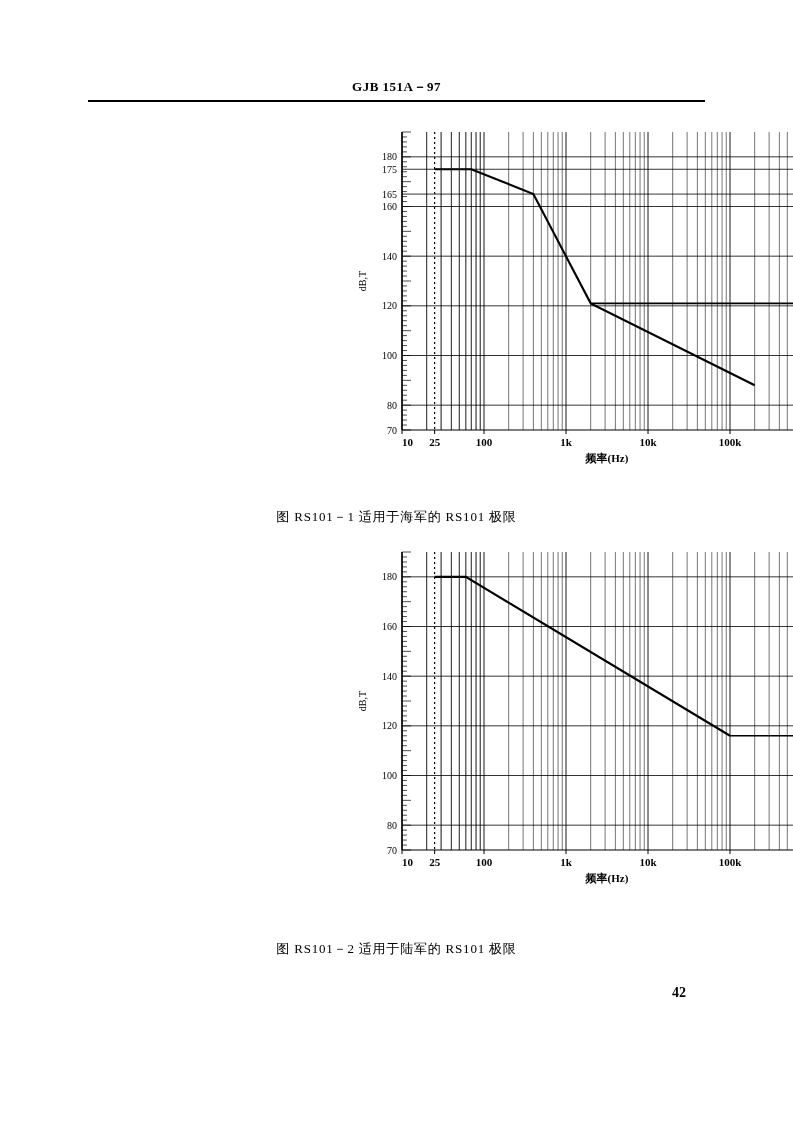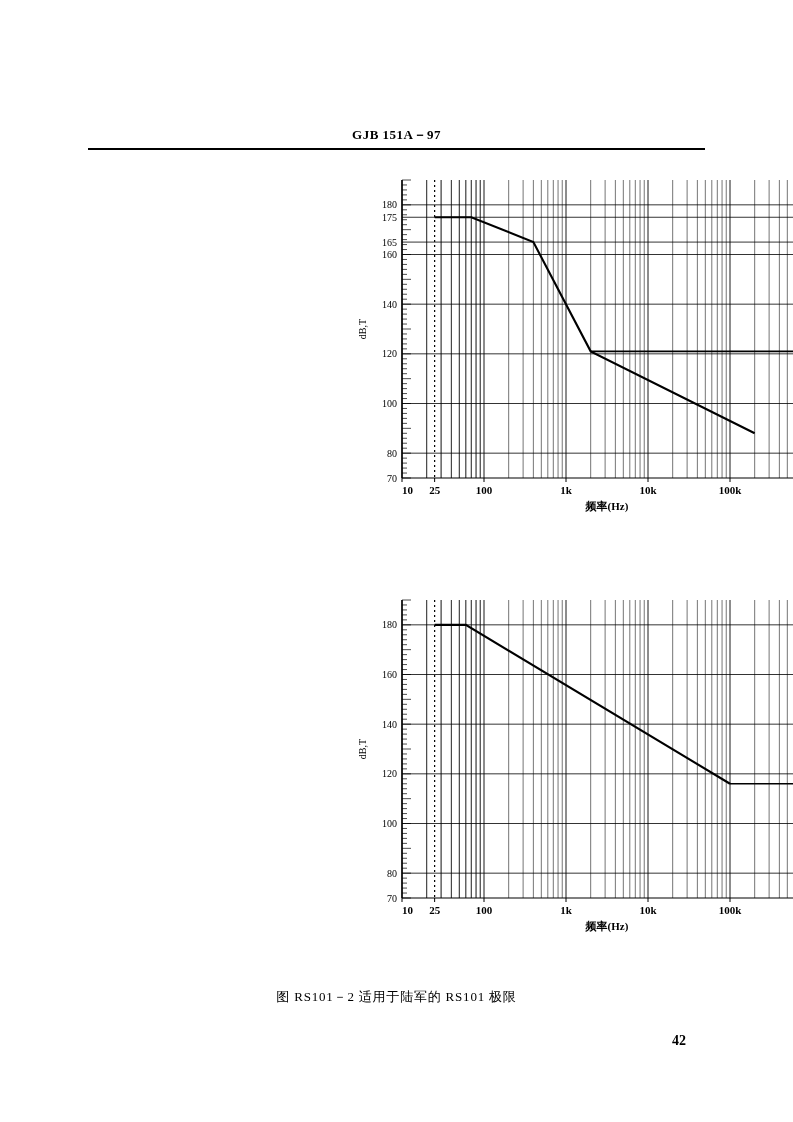--- a/index.html
+++ b/index.html
@@ -11,21 +11,20 @@
     width: 793px;
     height: 1122px;
     position: relative;
     font-family: "Liberation Serif", serif;
     color: #000;
     overflow: hidden;
   }
   .page {
     position: absolute;
     inset: 0;
-    margin-top: 48px;
   }
   
   .doc-header {
     position: absolute;
     top: 78px;
     left: 88px;
     width: 617px;
     text-align: center;
     font-size: 13px;
     font-weight: bold;
@@ -311,20 +310,21 @@
               <line x1="236.68445964444646" y1="183.35000000000002" x2="458" y2="183.35000000000002" stroke="#000" stroke-width="1.6"></line>
               <path d="M80.63 49.25 L117.30 49.25 L179.37 74.08 L236.68 183.35 L400.68 265.30 " fill="none" stroke="#000" stroke-width="2.1"></path>
               <text x="462" y="187.35000000000002" text-anchor="start" class="end-label">121</text>
               <text x="462" y="269.3" text-anchor="start" class="end-label">88</text>
               <text x="253" y="342" text-anchor="middle" class="axis-num">频率(Hz)</text>
               <text x="12" y="161" text-anchor="middle" class="tick-text" transform="rotate(-90 12 161)">dB,T</text>
             </g>
           </svg>
       </div>
     </div>
+    <div class="caption">图 RS101－1   适用于海军的 RS101 极限</div>
   </div>
 
   <div class="figure fig2">
     <div class="plot-wrap">
       <div class="chart-area">
         <svg class="chart-svg" id="svg2" width="470" height="360" viewBox="0 0 470 360">
             <g>
               <line x1="48" y1="12" x2="48" y2="310" stroke="#000" stroke-width="0.9"></line>
               <line x1="72.68445964444646" y1="12" x2="72.68445964444646" y2="310" stroke="#000" stroke-width="0.55"></line>
               <line x1="87.1239428870123" y1="12" x2="87.1239428870123" y2="310" stroke="#000" stroke-width="0.55"></line>

